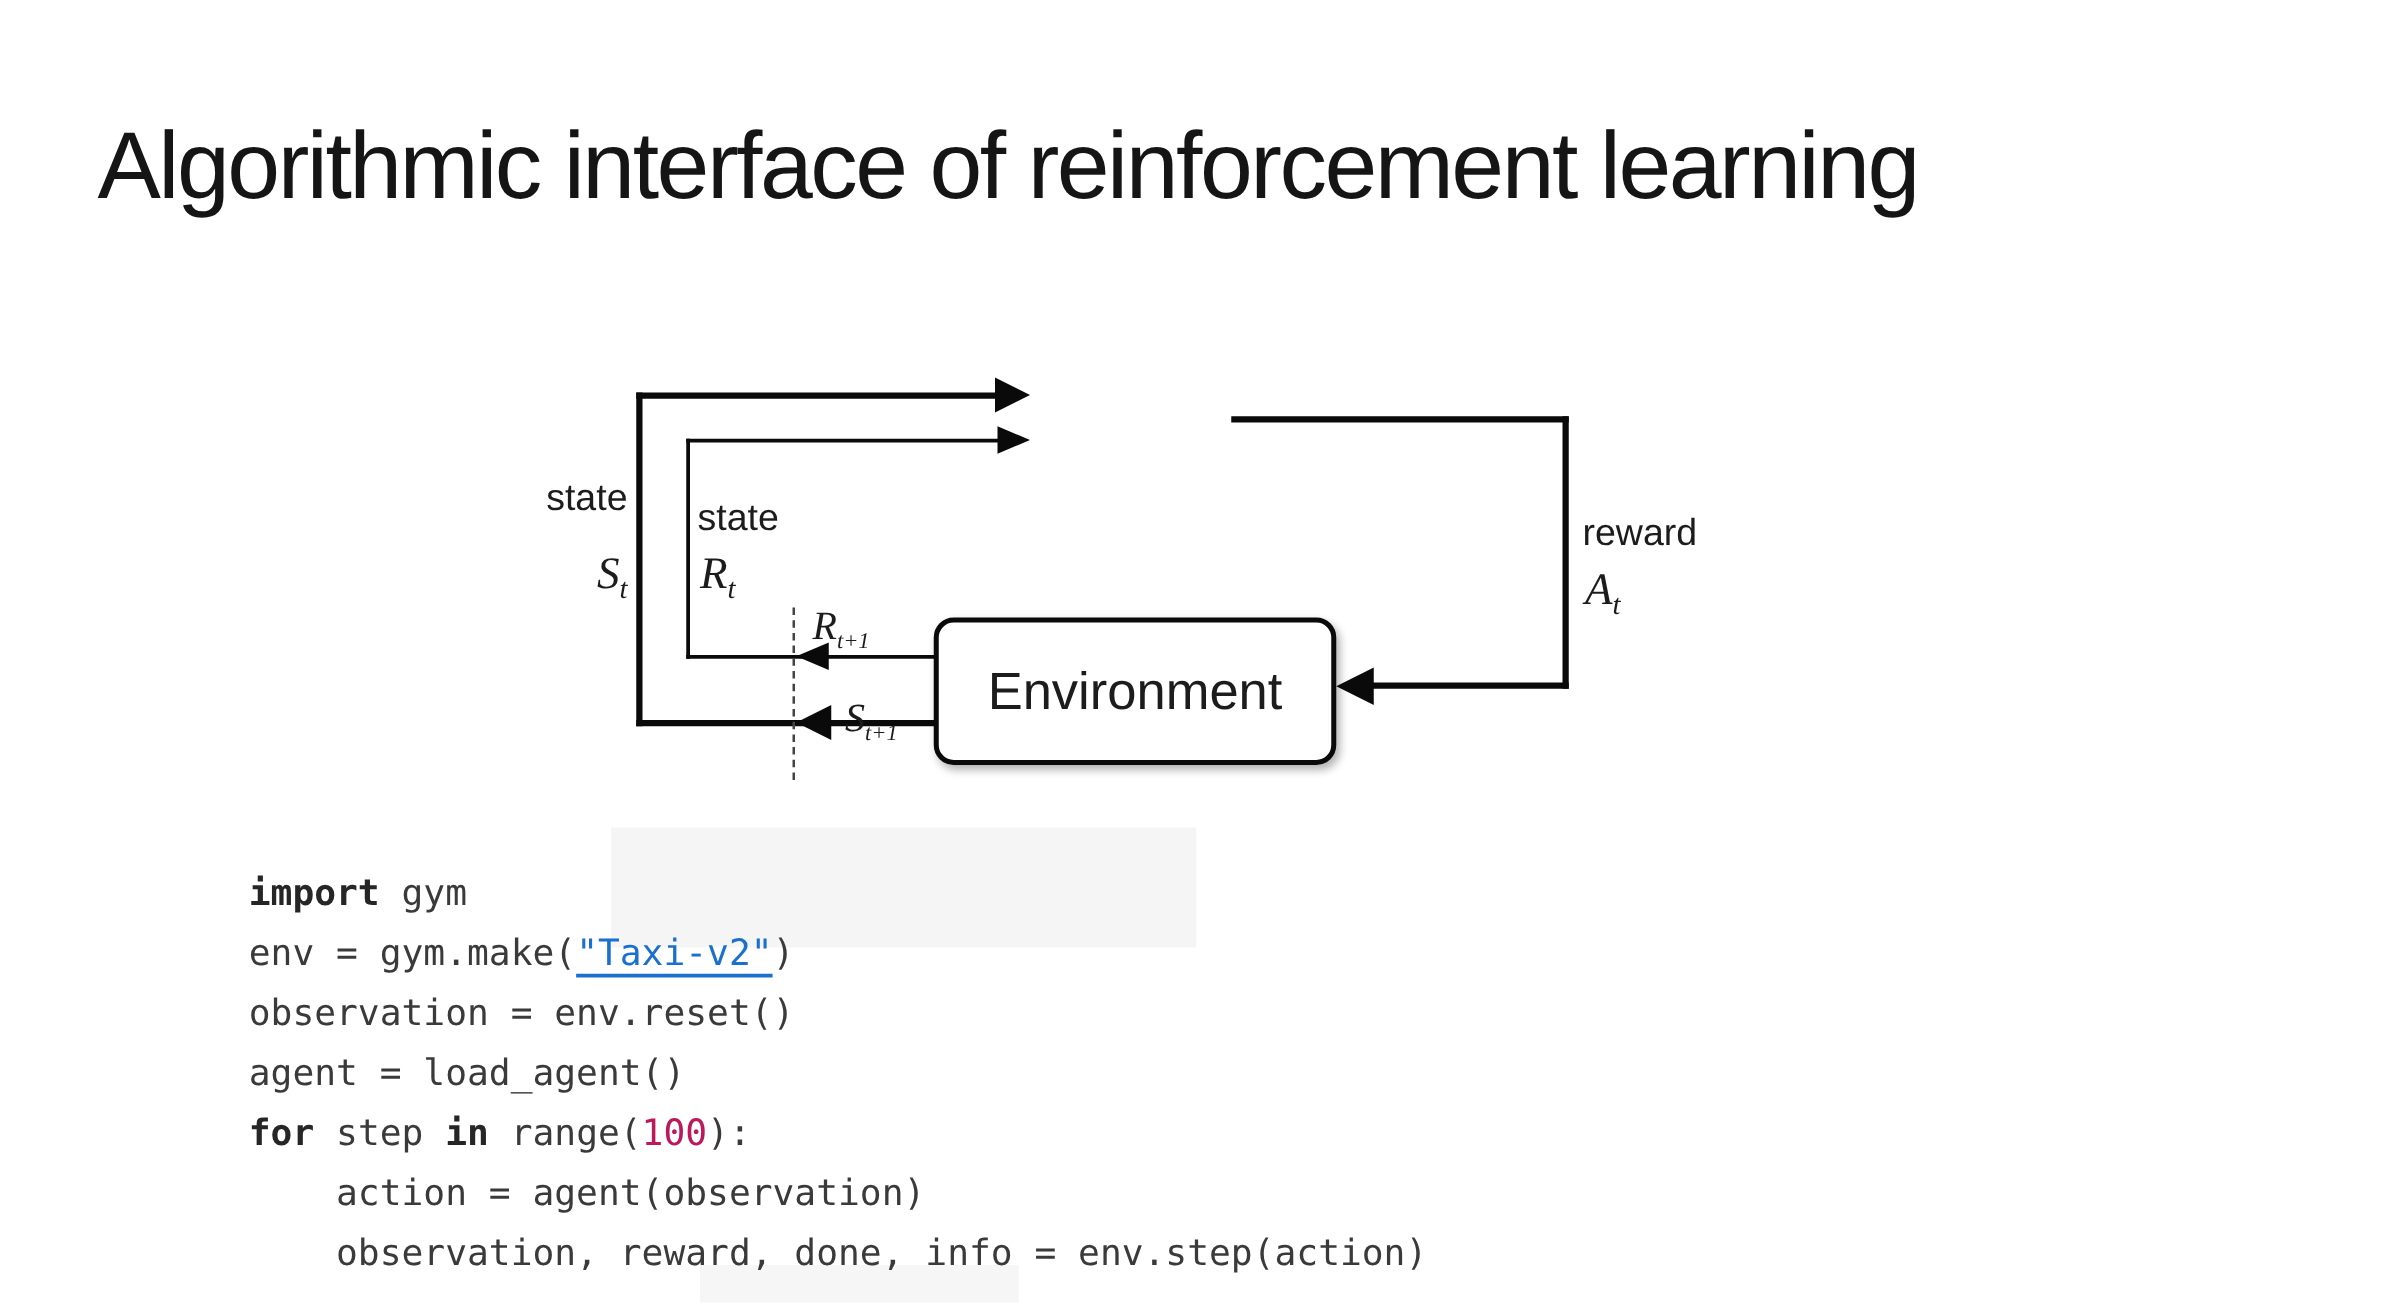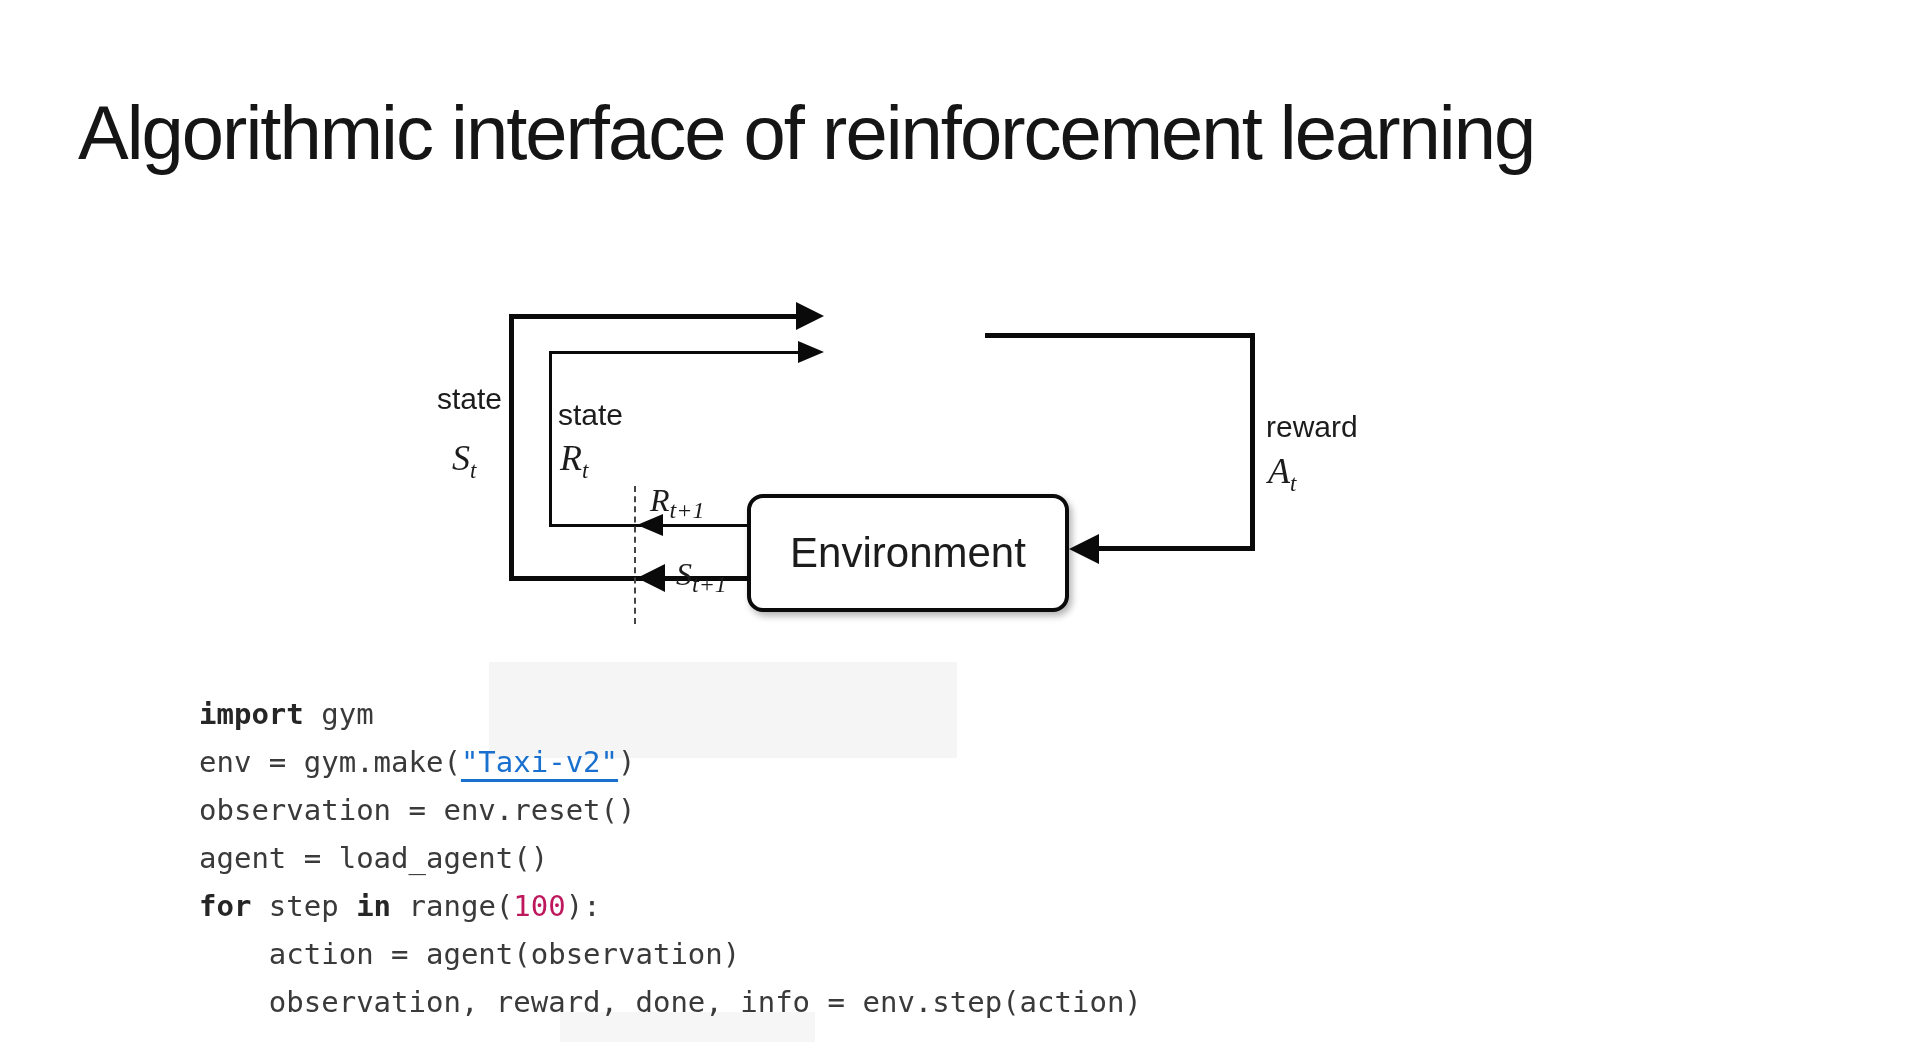--- a/index.html
+++ b/index.html
@@ -48,22 +48,22 @@
   .reward-arrow-bottom{left:637px;top:514px;}
   .action-arrow-in{left:1069px;top:534px;border-right-width:30px;border-top-width:15px;border-bottom-width:15px;}
   .time-dashed{position:absolute;left:634px;top:486px;height:138px;width:0;border-left:2px dashed #444;}
   .dlabel{position:absolute;font-size:30px;color:#1c1c1c;}
   .state-label{left:420px;top:382px;width:82px;text-align:right;}
   .reward-label{left:558px;top:398px;}
   .action-label{left:1266px;top:410px;}
   .mathvar{position:absolute;font-family:"Liberation Serif",serif;font-style:italic;font-size:36px;color:#1c1c1c;}
   .mathvar sub{font-size:23px;font-style:italic;}
   .mathvar.small{font-size:32px;}
-  .mathvar.small sub{font-size:24px;}
-  .state-var{left:452px;top:437px;width:50px;}
+  .mathvar.small sub{font-size:18px;}
+  .state-var{left:452px;top:437px;width:50px;text-align:right;}
   .reward-var{left:560px;top:437px;}
   .action-var{left:1268px;top:450px;}
   .next-reward-var{left:650px;top:482px;}
   .next-state-var{left:676px;top:556px;}
   
   .code{
     position:absolute;left:199px;top:690px;z-index:1;
     font-family:"DejaVu Sans Mono","Liberation Mono",monospace;
     font-size:29px;line-height:48px;color:#3a3a3a;white-space:pre;
   }

